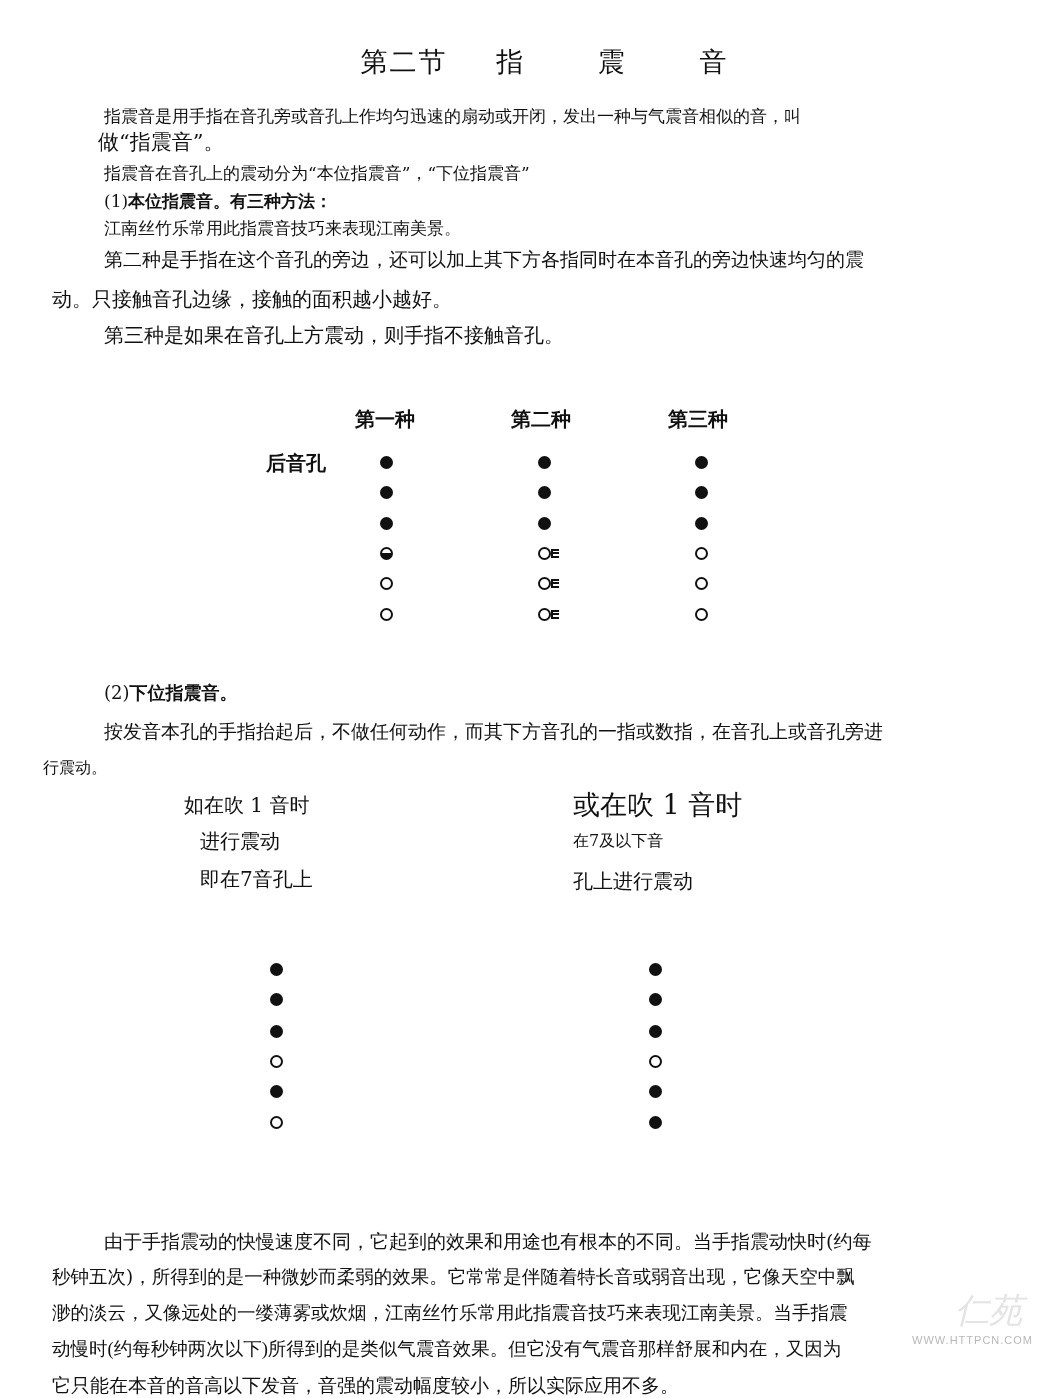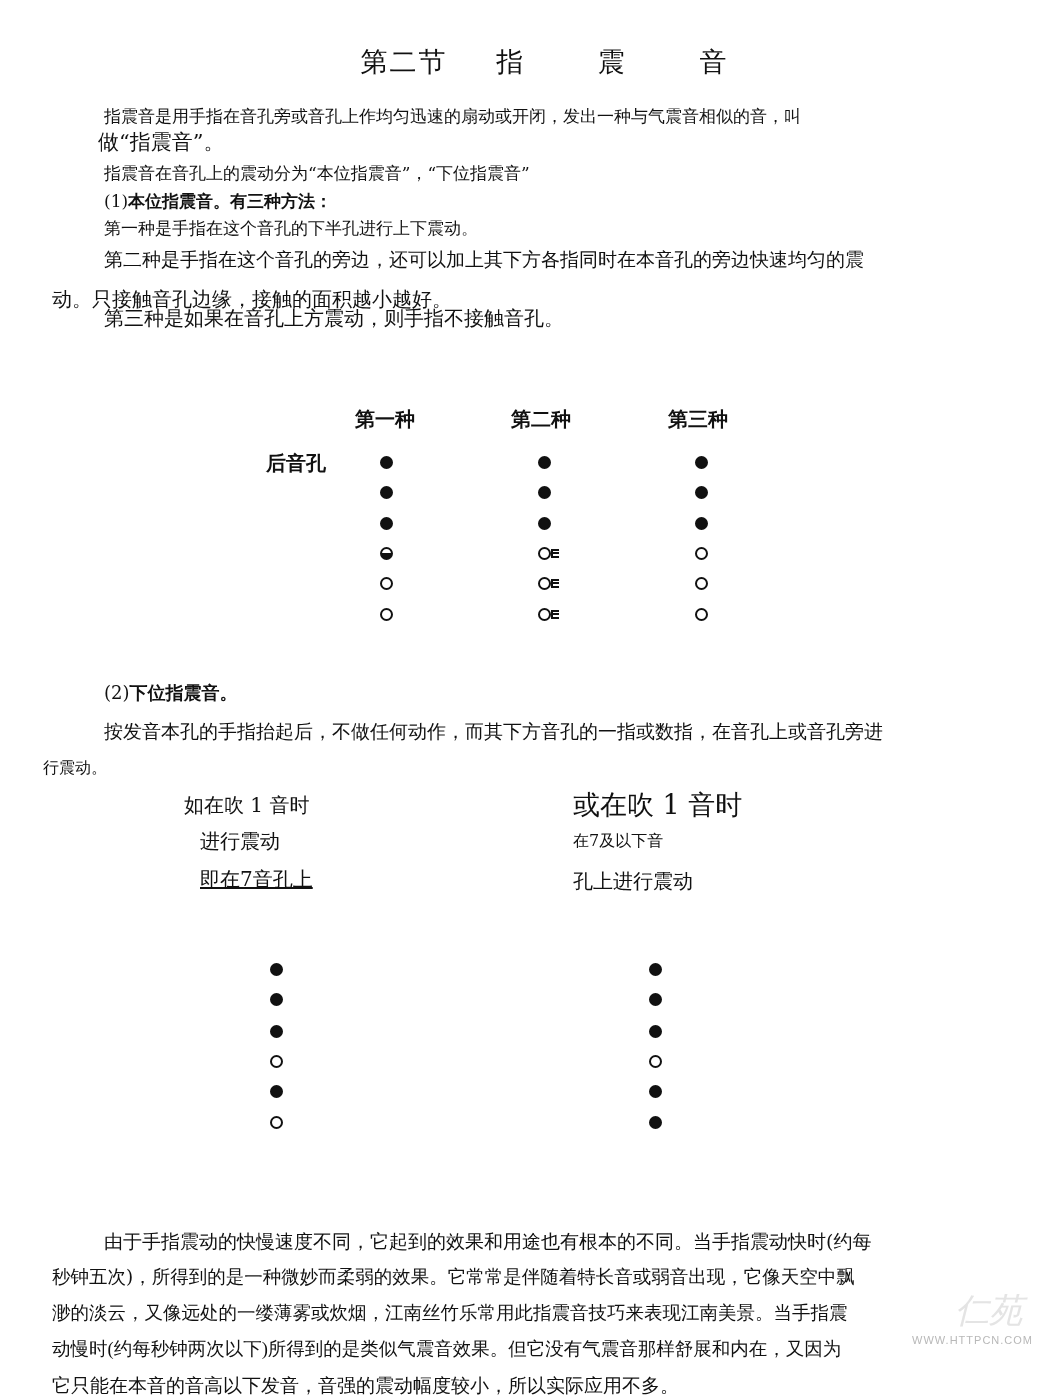--- a/index.html
+++ b/index.html
@@ -50,24 +50,24 @@
   <span style="margin-left:62px">音</span>
 </div>
 
 <div class="abs p" style="left:104px; top:103px; font-size:17px;">指震音是用手指在音孔旁或音孔上作均匀迅速的扇动或开闭，发出一种与气震音相似的音，叫</div>
 <div class="abs p" style="left:52px; top:129px; font-size:21px;margin-left:46px;">做“指震音”。</div>
 <div class="abs p" style="left:104px; top:160px; font-size:17px;">指震音在音孔上的震动分为“本位指震音”，“下位指震音”</div>
 
 <div class="abs p" style="left:104px; top:188px; font-size:17px;">
   <span>(1)</span><span class="bold">本位指震音。有三种方法：</span>
 </div>
-<div class="abs p" style="left:104px; top:215px; font-size:17px;">第一种是手指在这个音孔的下半孔进行上下震动。</div>
+<div class="abs p" style="left:104px; top:215px; font-size:17px;">江南丝竹乐常用此指震音技巧来表现江南美景。</div>
 <div class="abs p-lg" style="left:104px; top:244px; font-size:19px;">第二种是手指在这个音孔的旁边，还可以加上其下方各指同时在本音孔的旁边快速均匀的震</div>
 <div class="abs p-lg" style="left:52px; top:284px; font-size:20px;">动。只接触音孔边缘，接触的面积越小越好。</div>
-<div class="abs p-lg" style="left:104px; top:303px; font-size:20px;">第三种是如果在音孔上方震动，则手指不接触音孔。</div>
+<div class="abs p-lg" style="left:104px; top:320px; font-size:20px;">第三种是如果在音孔上方震动，则手指不接触音孔。</div>
 
 <div>
   <div class="abs head-col" style="left:355px; top:406px;text-align:center;">第一种</div>
   <div class="abs head-col" style="left:511px; top:406px;">第二种</div>
   <div class="abs head-col" style="left:668px; top:406px;">第三种</div>
   <div class="abs head-col" style="left:266px; top:450px;">后音孔</div>
 
   <div class="hole filled" style="left:380px; top:456px;"></div>
   <div class="hole filled" style="left:380px; top:486px;"></div>
   <div class="hole filled" style="left:380px; top:517px;"></div>
@@ -94,21 +94,21 @@
 </div>
 
 <div class="abs p" style="left:104px; top:680px; font-size:18px;">
   <span>(2)</span><span class="bold">下位指震音。</span>
 </div>
 <div class="abs p-lg" style="left:104px; top:716px; font-size:19px;">按发音本孔的手指抬起后，不做任何动作，而其下方音孔的一指或数指，在音孔上或音孔旁进</div>
 <div class="abs p-lg" style="left:43px; top:753px; font-size:16px;">行震动。</div>
 
 <div class="abs p-lg" style="left:184px; top:790px; font-size:20px;">如在吹 1 音时</div>
 <div class="abs p-lg" style="left:200px; top:826px; font-size:20px;">进行震动</div>
-<div class="abs p-lg" style="left:200px; top:864px; font-size:20px;text-decoration:underline;">即在7音孔上</div>
+<div class="abs p-lg" style="left:200px; top:864px; font-size:20px;">即在7音孔上</div>
 
 <div class="abs p-lg" style="left:573px; top:790px; font-size:27px;">或在吹 1 音时</div>
 <div class="abs p-lg" style="left:573px; top:826px; font-size:16px;">在7及以下音</div>
 <div class="abs p-lg" style="left:573px; top:866px; font-size:20px;">孔上进行震动</div>
 
 <div>
 
   <div class="hole filled" style="left:270px; top:963px;"></div>
   <div class="hole filled" style="left:270px; top:993px;"></div>
   <div class="hole filled" style="left:270px; top:1025px;"></div>

